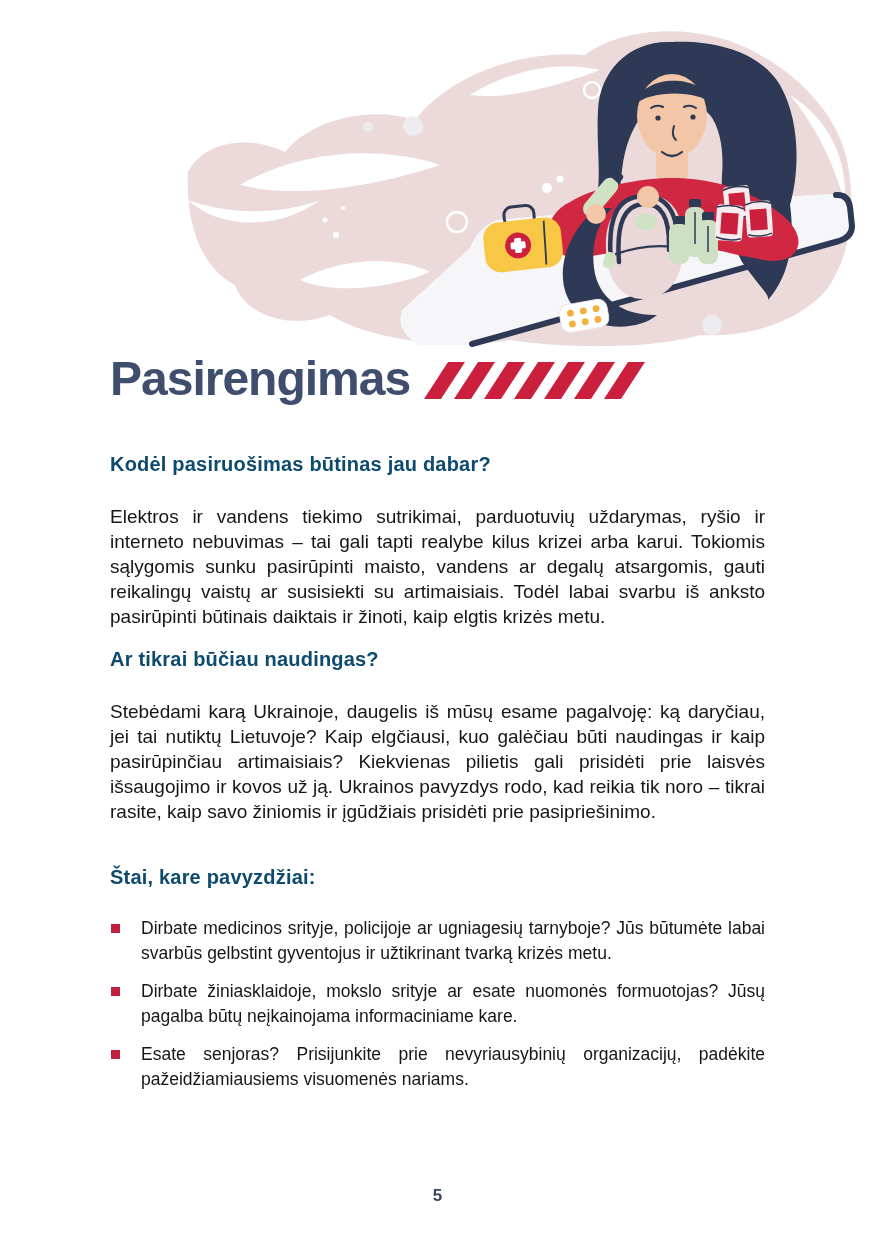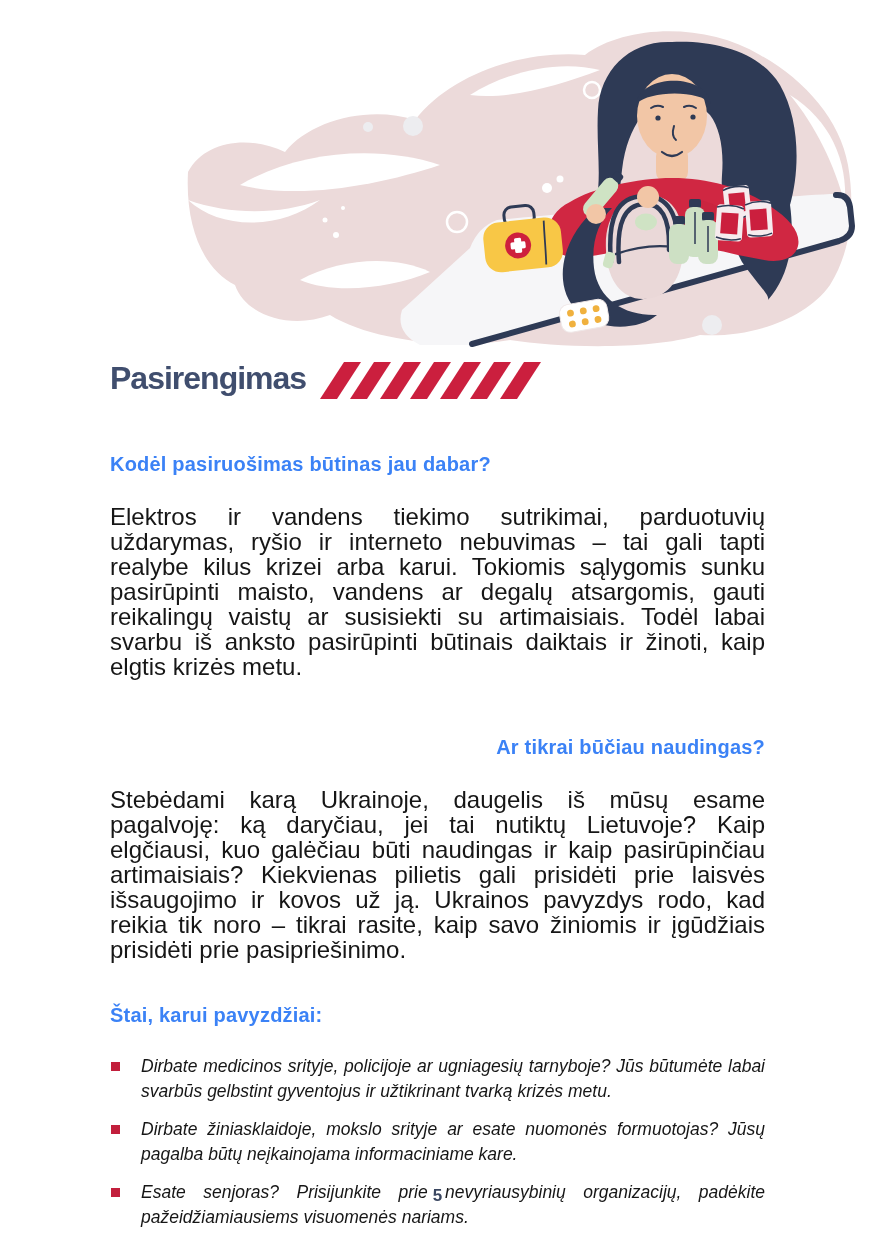--- a/index.html
+++ b/index.html
@@ -11,46 +11,46 @@
     font-family:"Liberation Sans", sans-serif;
     color:#161616;
   }
   .illustration {
     position:absolute; top:0; left:0; width:875px; height:350px;
   }
   .content {
     position:absolute; left:110px; top:350px; width:655px;
   }
   .doc-title {
-    margin:0; color:#404e6e; font-size:32px; line-height:57px;
+    margin:0; color:#404e6e; font-size:48px; line-height:57px;
     font-weight:bold; letter-spacing:-1px;text-align:center;
   }
   .title-line1 { display:flex; align-items:center; }
   .slashes { display:flex; align-items:center; margin-left:26px; margin-top:4px; }
   .slash {
     width:17px; height:37px; background:#cb1f3e;
     transform:skewX(-33deg); margin-right:13px; display:inline-block;
   }
   .section-heading {
-    margin:0; color:#3b82f6; font-size:20px; line-height:26px;
+    margin:0; color:#0c4a6e; font-size:20px; line-height:26px;
     font-weight:bold; letter-spacing:0.2px;
   }
   .h1gap { margin-top:44px; }
-  .h2gap { margin-top:55px;text-align:right; }
+  .h2gap { margin-top:17px; }
   .h3gap { margin-top:40px; }
   .body-text {
-    margin:27px 0 0 0; font-size:24px; line-height:25px;
+    margin:27px 0 0 0; font-size:19px; line-height:25px;
     text-align:justify; color:#161616;
   }
   .bullet-list {
     list-style:none; margin:26px 0 0 0; padding:0;
   }
   .bullet-item {
     position:relative; padding-left:31px; margin-bottom:13px;
-    font-size:17.5px; line-height:25px; text-align:justify;font-style:italic;
+    font-size:17.5px; line-height:25px; text-align:justify;
   }
   .bullet-item::before {
     content:""; position:absolute; left:1px; top:8px;
     width:9px; height:9px; background:#c21f3c;
   }
   .page-number {
     position:absolute; left:0; right:0; top:1186px;
     text-align:center; color:#3a4660; font-size:17px; font-weight:bold;
   }
 </style>
@@ -193,21 +193,21 @@
           </span>
       </span>
     </h1>
 
     <h2 class="section-heading h1gap">Kodėl pasiruošimas būtinas jau dabar?</h2>
     <p class="body-text">Elektros ir vandens tiekimo sutrikimai, parduotuvių uždarymas, ryšio ir interneto nebuvimas – tai gali tapti realybe kilus krizei arba karui. Tokiomis sąlygomis sunku pasirūpinti maisto, vandens ar degalų atsargomis, gauti reikalingų vaistų ar susisiekti su artimaisiais. Todėl labai svarbu iš anksto pasirūpinti būtinais daiktais ir žinoti, kaip elgtis krizės metu.</p>
 
     <h2 class="section-heading h2gap">Ar tikrai būčiau naudingas?</h2>
     <p class="body-text">Stebėdami karą Ukrainoje, daugelis iš mūsų esame pagalvoję: ką daryčiau, jei tai nutiktų Lietuvoje? Kaip elgčiausi, kuo galėčiau būti naudingas ir kaip pasirūpinčiau artimaisiais? Kiekvienas pilietis gali prisidėti prie laisvės išsaugojimo ir kovos už ją. Ukrainos pavyzdys rodo, kad reikia tik noro – tikrai rasite, kaip savo žiniomis ir įgūdžiais prisidėti prie pasipriešinimo.</p>
 
-    <h2 class="section-heading h3gap">Štai, karui pavyzdžiai:</h2>
+    <h2 class="section-heading h3gap">Štai, kare pavyzdžiai:</h2>
     <ul class="bullet-list">
       <li class="bullet-item">Dirbate medicinos srityje, policijoje ar ugniagesių tarnyboje? Jūs būtumėte labai svarbūs gelbstint gyventojus ir užtikrinant tvarką krizės metu.</li>
       <li class="bullet-item">Dirbate žiniasklaidoje, mokslo srityje ar esate nuomonės formuotojas? Jūsų pagalba būtų neįkainojama informaciniame kare.</li>
       <li class="bullet-item">Esate senjoras? Prisijunkite prie nevyriausybinių organizacijų, padėkite pažeidžiamiausiems visuomenės nariams.</li>
     </ul>
   </div>
 
   <div class="page-number">5</div>
 </div>
 

